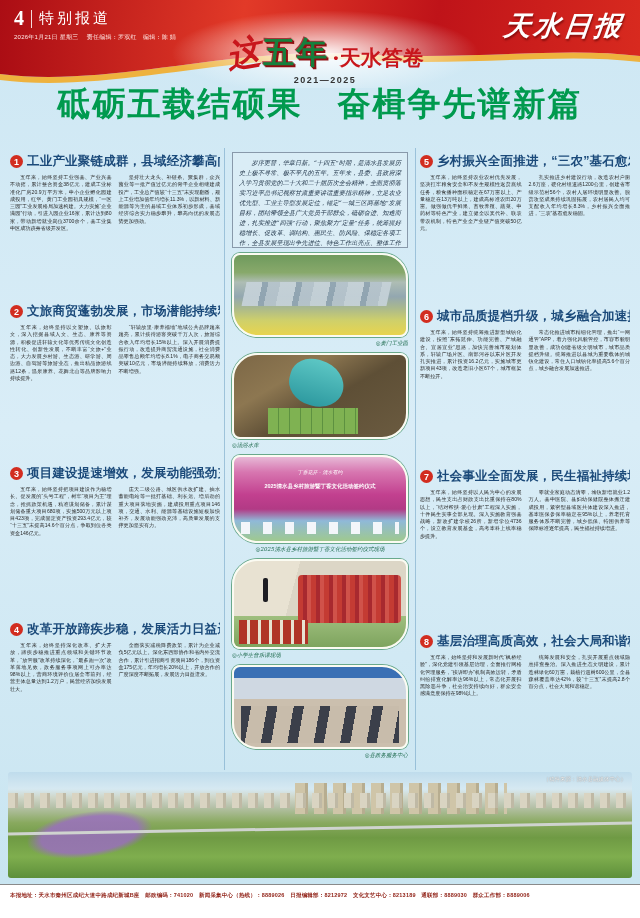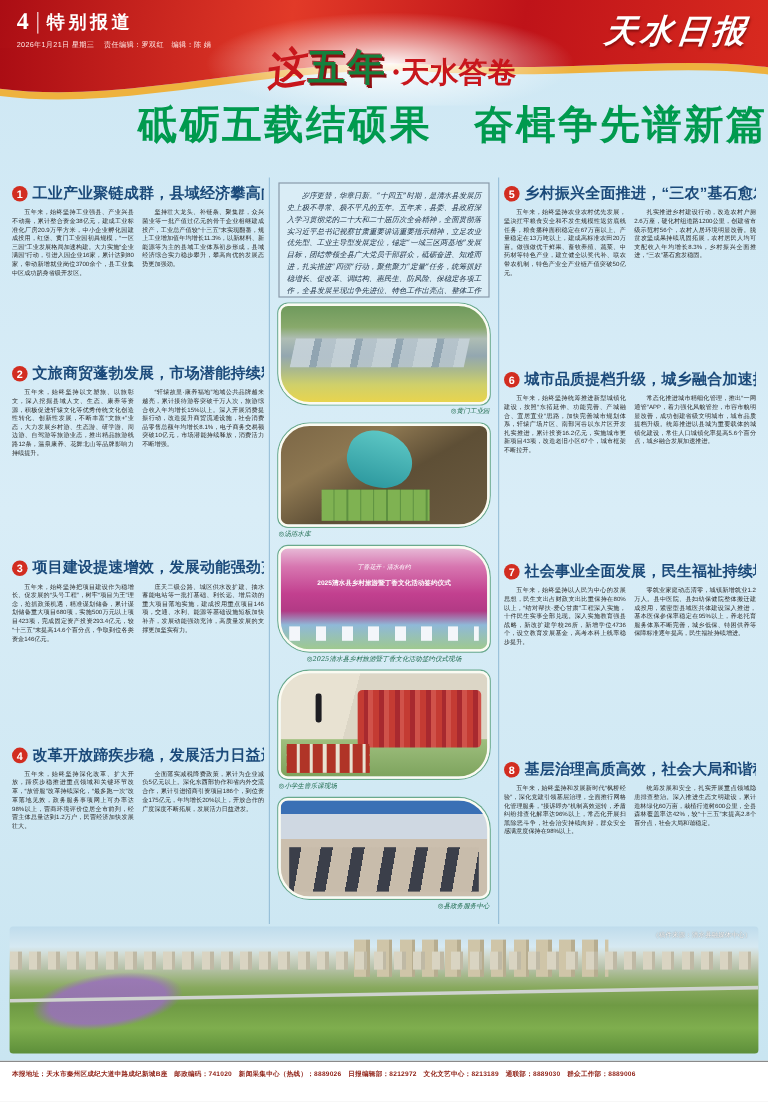--- a/index.html
+++ b/index.html
@@ -9,43 +9,43 @@
   
   .content-bg { position:absolute; left:0; top:54px; width:640px; height:830px;
     background:linear-gradient(180deg,#cfe8f4 0%,#d9edf7 45%,#c9e5f1 100%); }
   .red-band { position:absolute; top:0; left:0; width:640px; height:42px;
     background:linear-gradient(100deg,#ab0d14 0%,#e23a28 38%,#bf1319 68%,#d82a1f 100%); }
   .wave-svg { position:absolute; top:40px; left:0; width:640px; height:50px; display:block; }
   .page-info { position:absolute; top:7px; left:14px; color:#fff; z-index:5; }
   .page-info .row1 { display:flex; align-items:center; gap:7px; }
   .pn { font-size:20px; font-weight:bold; font-family:"Liberation Serif",serif; }
   .pi-div { width:1px; height:18px; background:rgba(255,255,255,.85); }
-  .sec-name { font-size:15px; font-weight:700; letter-spacing:3px; }
+  .sec-name { font-size:15px; font-weight:400; letter-spacing:3px; }
   .meta-wrap { height:9px; overflow:hidden; margin-top:3px; }
   .scale-half { width:200%; transform:scale(.5); transform-origin:0 0; }
   .meta { font-size:12px; color:#ffe9e6; letter-spacing:.5px; white-space:nowrap; }
   .masthead { position:absolute; top:8px; right:16px; z-index:5;
     font-family:"DejaVu Serif",serif; font-size:27px; font-weight:bold; font-style:italic;
     color:#fff; letter-spacing:3px; transform:skewX(-6deg);
     text-shadow:1px 2px 2px rgba(80,0,0,.55); }
 
   
   .banner { position:absolute; top:16px; left:170px; width:310px; height:66px; z-index:6; text-align:center; }
   .banner::before { content:""; position:absolute; inset:-6px 0;
     background:radial-gradient(ellipse at 50% 55%, rgba(255,255,255,.95) 0%, rgba(255,255,255,0) 70%); }
   .banner-line { position:relative; display:flex; align-items:flex-end; justify-content:center; gap:3px; }
   .b-zhe { font-family:"DejaVu Serif",serif; font-size:34px; font-weight:bold; font-style:italic;
     color:#c8161c; transform:rotate(-10deg) translateY(3px); }
   .b-big { font-family:"DejaVu Serif",serif; font-size:31px; font-weight:900; color:#15803d;
     letter-spacing:2px; text-shadow:1px 1px 0 #8f0f12, 2px 2px 0 #8f0f12, -1px -1px 0 #a8343a; }
-  .b-suffix { font-family:"DejaVu Serif",serif; font-size:24px; font-weight:900; color:#c8161c; padding-bottom:2px;margin-top:28px;}
+  .b-suffix { font-family:"DejaVu Serif",serif; font-size:21px; font-weight:900; color:#c8161c; padding-bottom:2px;margin-top:28px;}
   .b-years { position:relative; font-size:9px; color:#333; letter-spacing:1.5px; margin-top:1px; font-weight:bold;}
 
   
-  .headline { position:absolute; top:82px; left:0; width:640px; text-align:right; z-index:4; }
+  .headline { position:absolute; top:82px; left:0; width:640px; text-align:center; z-index:4; }
   .headline h1 { font-size:33px; font-weight:900; color:#009a4e; letter-spacing:2px; }
   .headline .sub { margin-top:7px; font-size:12.5px; font-weight:bold; color:#273645; letter-spacing:1px; }
 
   
   .col { position:absolute; top:148px; height:622px; }
   .col-left  { left:10px;  width:210px; }
   .col-mid   { left:224px; width:192px; padding:0 7px;
     border-left:1px solid rgba(110,160,195,.55); border-right:1px solid rgba(110,160,195,.55); }
   .col-right { left:420px; width:210px; }
 
@@ -155,20 +155,21 @@
       </div>
     </div>
   </div>
 
   <div class="banner">
     <div class="banner-line">
       <span class="b-zhe">这</span>
       <span class="b-big">五年</span>
       <span class="b-suffix">·天水答卷</span>
     </div>
+    <div class="b-years">2021—2025</div>
   </div>
 
   <div class="masthead">天水日报</div>
 
   <div class="headline">
     <h1>砥砺五载结硕果　奋楫争先谱新篇</h1>
   </div>
 
   <div class="col col-left">
 

